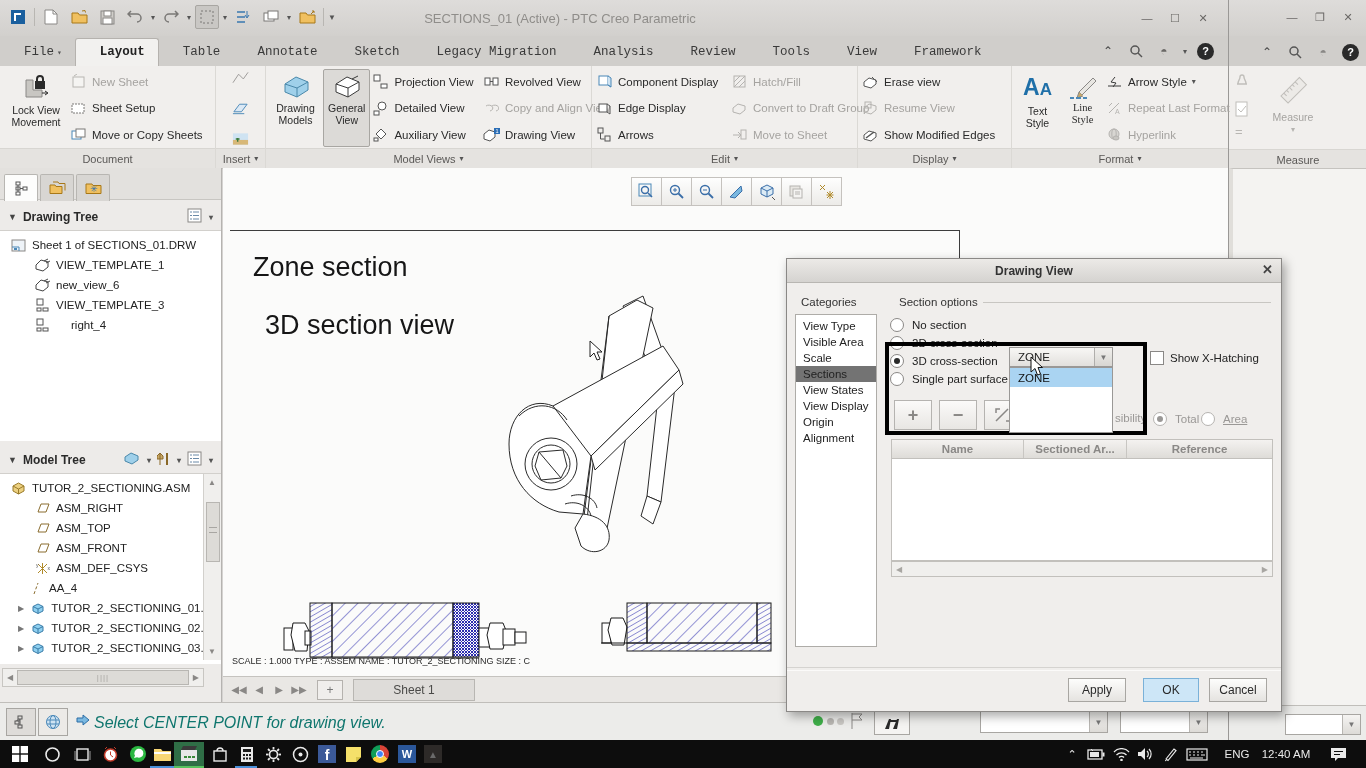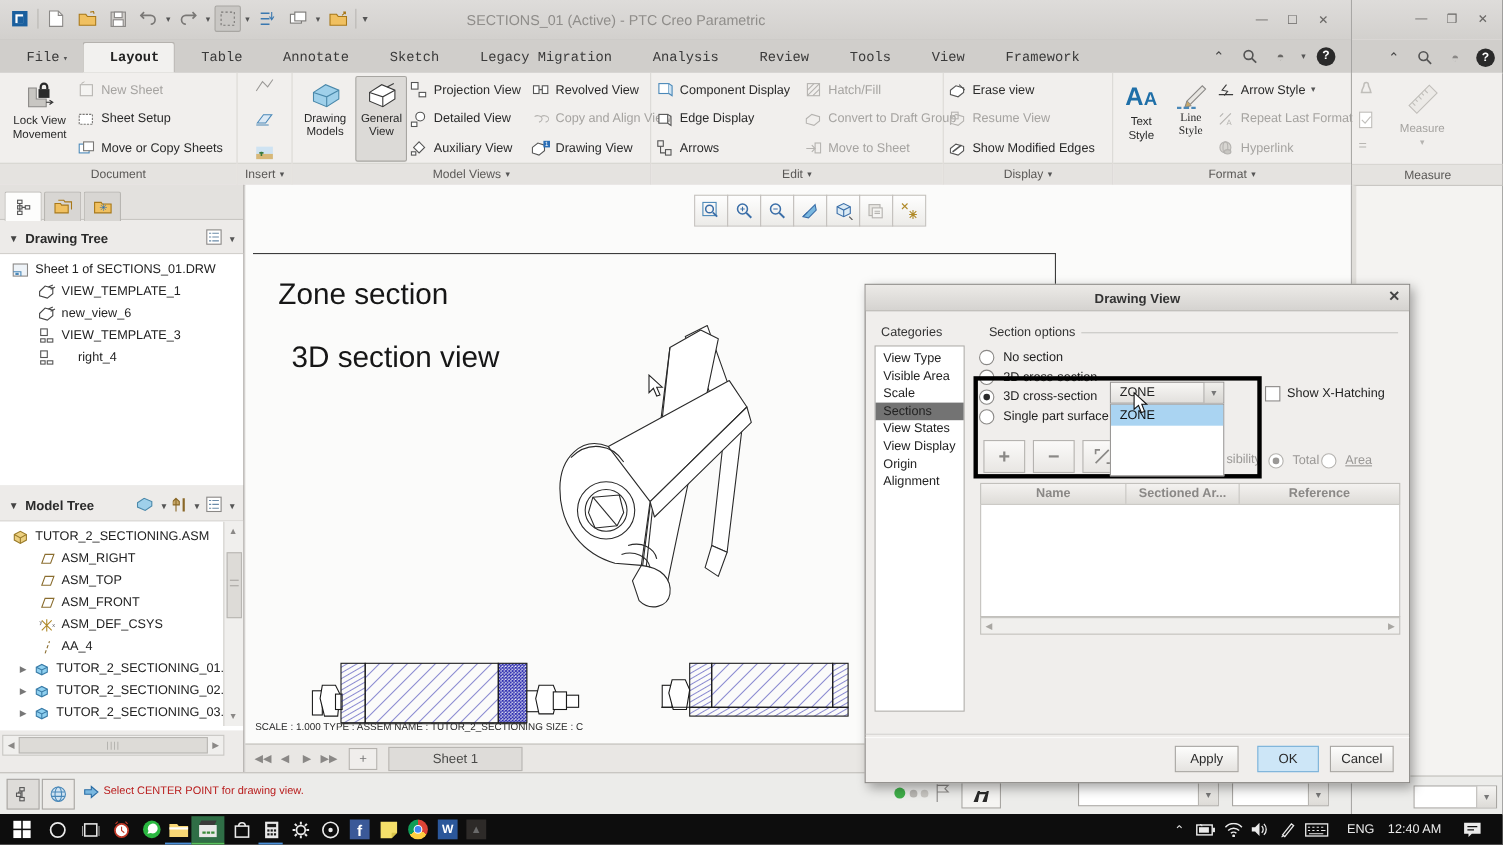--- a/index.html
+++ b/index.html
@@ -717,21 +717,21 @@
       <div class="trow" style="padding-left:34px;">
         <span class="iconbox">
             <svg width="15" height="13" viewBox="0 0 15 13">
               <path d="M3 11 L12 2 M3 2 L12 11 M7.5 1 v11" stroke="#b08a2a" fill="none"></path>
               <text x="1" y="5" font-size="5" fill="#555" font-family="Liberation Sans,sans-serif">y</text>
               <text x="12.5" y="8" font-size="5" fill="#555" font-family="Liberation Sans,sans-serif">x</text>
             </svg>
           </span>
         <span>ASM_DEF_CSYS</span>
       </div>
-      <div class="trow" style="padding-left:34px;">
+      <div class="trow" style="margin-left:27px;">
         <span class="iconbox">
             <svg width="12" height="13" viewBox="0 0 12 13">
               <path d="M4 12 L8 1" stroke="#8a6d2f" stroke-dasharray="3 2"></path>
             </svg>
           </span>
         <span>AA_4</span>
       </div>
       <div class="trow" style="padding-left:18px;">
         <span class="tri" style="font-size:8px;color:#777;">▶</span>
         <span class="iconbox">
@@ -936,21 +936,21 @@
           <circle cx="8" cy="8" r="6.5" fill="#cfe3f2" stroke="#4a88b8"></circle>
           <ellipse cx="8" cy="8" rx="3" ry="6.5" fill="none" stroke="#4a88b8"></ellipse>
           <path d="M2 6 h12 M2 10 h12" stroke="#4a88b8" fill="none"></path>
         </svg>
     </div>
     <span class="abs" style="left:76px;top:10px;">
       <svg width="14" height="14" viewBox="0 0 14 14">
           <path d="M1 5 h6 V2 l6 5 -6 5 V9 H1 z" fill="#7ab8e0" stroke="#2a6da5"></path>
         </svg>
     </span>
-    <span class="abs" style="left:94px;top:11px;font-size:10px;color:#b91c1c;"><span>Select CENTER POINT for drawing view.</span></span>
+    <span class="abs" style="left:94px;top:11px;font-size:16px;color:#0f766e;font-style:italic;"><span>Select CENTER POINT for drawing view.</span></span>
 
     <span class="abs" style="left:813px;top:13px;width:10px;height:10px;border-radius:50%;background:#3fae49;"></span>
     <span class="abs" style="left:827px;top:15px;width:7px;height:7px;border-radius:50%;background:#b8b6b2;"></span>
     <span class="abs" style="left:837px;top:15px;width:7px;height:7px;border-radius:50%;background:#c8c6c2;"></span>
     <span class="abs" style="left:850px;top:9px;">
       <svg width="16" height="18" viewBox="0 0 16 18">
           <path d="M2 1 v16 M2 2 h10 l-3 3 3 3 H2" fill="#f5f4f2" stroke="#8a8886"></path>
         </svg>
     </span>
     <div class="sbtn" style="left:874px;top:8px;width:34px;height:22px;background:#f5f4f2;">

